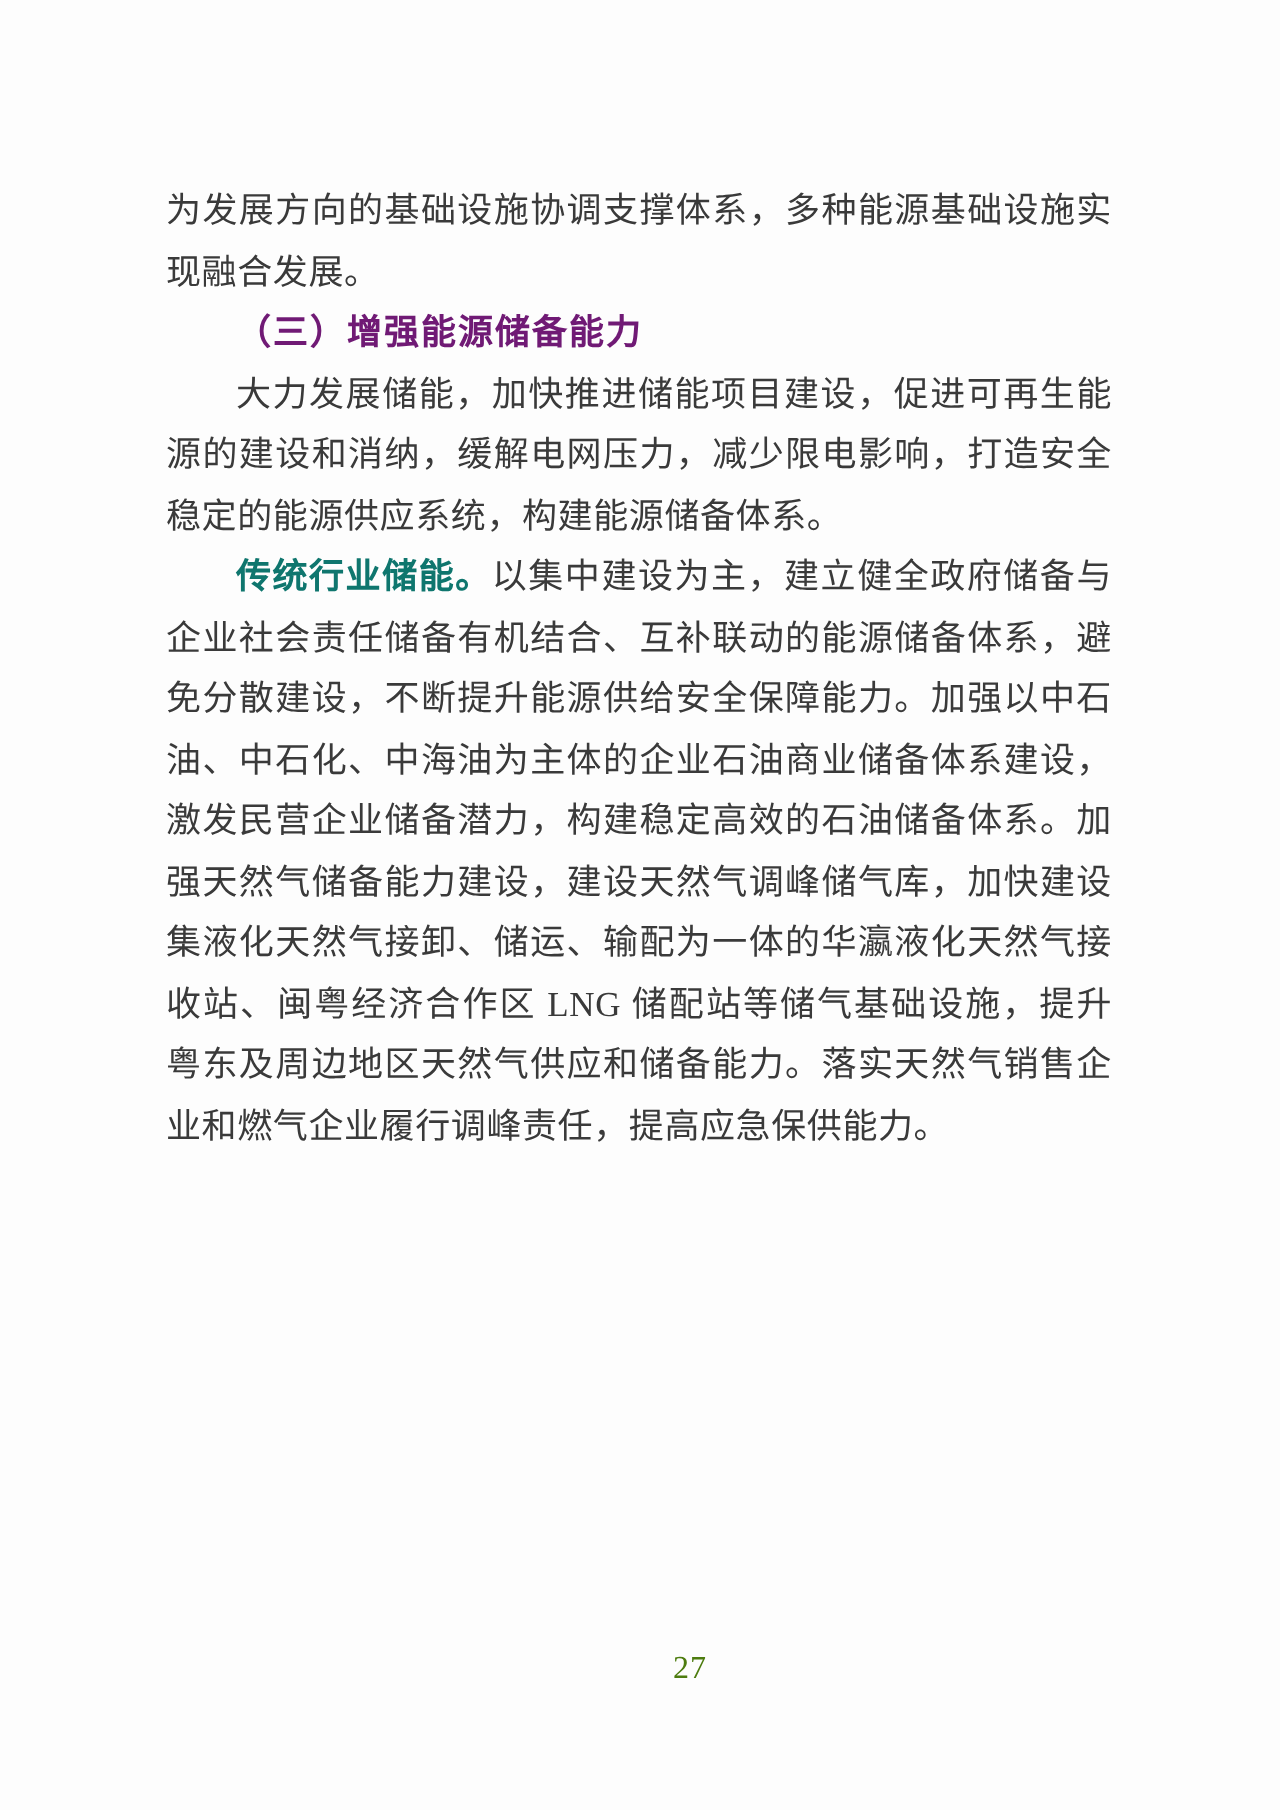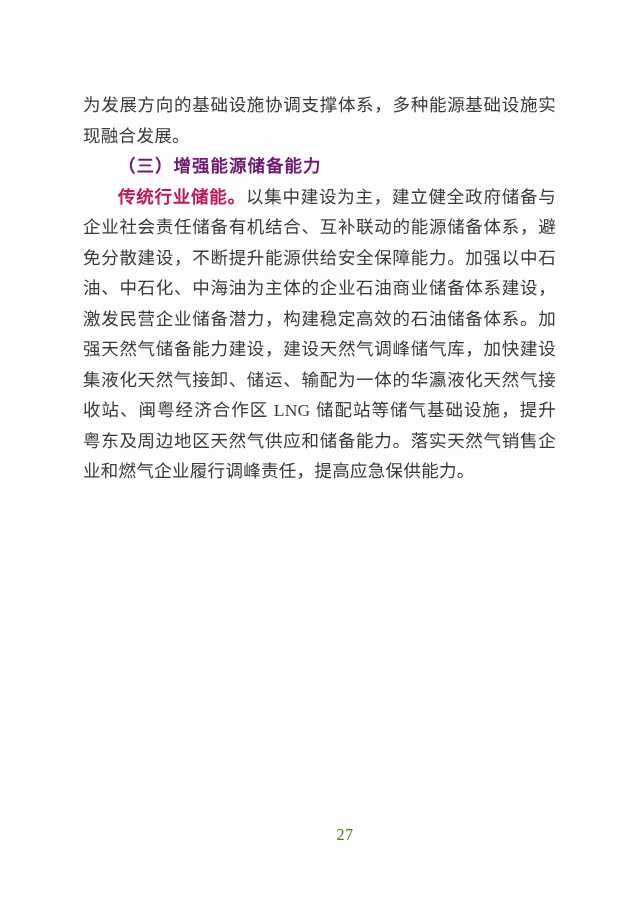--- a/index.html
+++ b/index.html
@@ -42,21 +42,21 @@
     padding: 0;
     font-size: 17.5px;
     line-height: 30.5px;
     font-weight: 700;
     color: #701a75;
     text-indent: 2em;
     letter-spacing: 1px;
   }
   .lead {
     font-weight: 700;
-    color: #be185d;
+    color: #0f766e;
   }
   .page-number {
     position: absolute;
     left: 0;
     top: 826px;
     width: 100%;
     text-align: center;
     font-size: 16px;
     color: #4d7c0f;
     letter-spacing: 0.5px;
@@ -66,20 +66,21 @@
 </head>
 <body>
 
 <div class="page">
   <div class="doc-body">
 
     <p class="cont">为发展方向的基础设施协调支撑体系，多种能源基础设施实现融合发展。</p>
 
     <p class="heading">（三）增强能源储备能力</p>
 
+    <p class="para"><span class="lead"></span><span>大力发展储能，加快推进储能项目建设，促进可再生能源的建设和消纳，缓解电网压力，减少限电影响，打造安全稳定的能源供应系统，构建能源储备体系。</span></p>
 
     <p class="para"><span class="lead">传统行业储能。</span><span>以集中建设为主，建立健全政府储备与企业社会责任储备有机结合、互补联动的能源储备体系，避免分散建设，不断提升能源供给安全保障能力。加强以中石油、中石化、中海油为主体的企业石油商业储备体系建设，激发民营企业储备潜力，构建稳定高效的石油储备体系。加强天然气储备能力建设，建设天然气调峰储气库，加快建设集液化天然气接卸、储运、输配为一体的华瀛液化天然气接收站、闽粤经济合作区 LNG 储配站等储气基础设施，提升粤东及周边地区天然气供应和储备能力。落实天然气销售企业和燃气企业履行调峰责任，提高应急保供能力。</span></p>
 
 
   </div>
 
   <div class="page-number">27</div>
 </div>
 
 </body></html>

